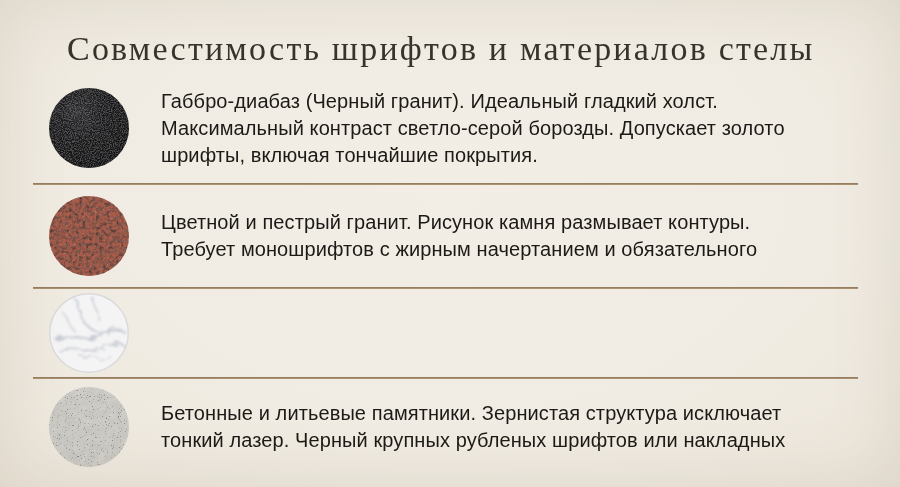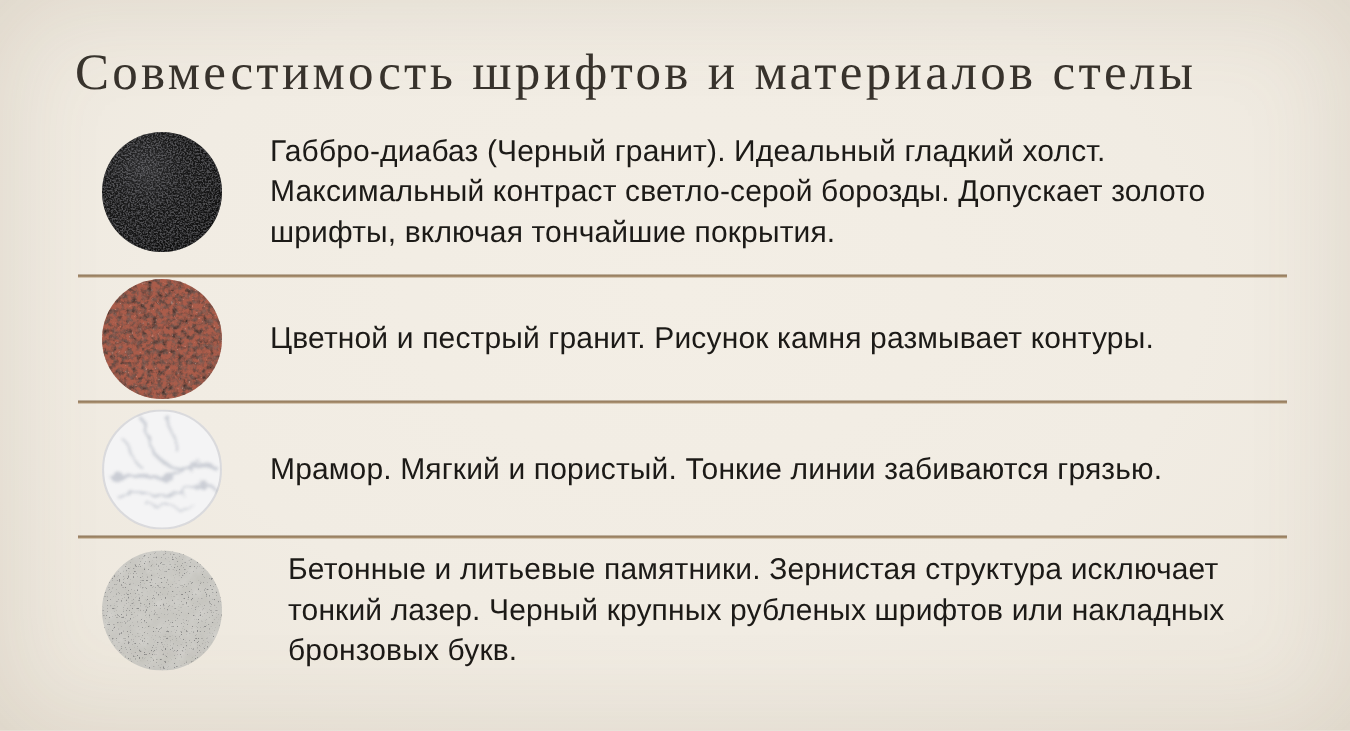--- a/index.html
+++ b/index.html
@@ -13,44 +13,44 @@
   }
   .sheet::after {
     content: "";
     position: absolute;
     inset: 0;
     box-shadow: inset 0 0 70px rgba(120, 100, 70, 0.14);
     pointer-events: none;
   }
   .page-title {
     position: absolute;
-    left: 50px;
+    left: 67px;
     top: 30px;
     margin: 0;
     font-family: "Liberation Serif", "DejaVu Serif", serif;
     font-weight: 400;
     font-size: 34px;
     letter-spacing: 2.2px;
     color: #38332d;
     white-space: nowrap;
   }
   .rows {
     position: absolute;
     top: 73px;
-    left: 52px;
+    left: 33px;
     right: 42px;
   }
   .material-row {
     display: flex;
     align-items: center;
   }
   .row-1 { height: 110px; }
-  .row-2 { height: 82px; align-items: center; }
+  .row-2 { height: 102px; align-items: center; }
   .row-3 { height: 88px; }
-  .row-4 { height: 96px; gap: 12px; }
+  .row-4 { height: 96px; }
   .divider {
     height: 2px;
     border: none;
     margin: 0;
     background: linear-gradient(to bottom, #8d7558, #b39a79);
   }
   .swatch {
     width: 80px;
     height: 80px;
     margin-left: 16px;
@@ -146,20 +146,21 @@
     <div class="material-row row-2">
       <div class="swatch">
         <svg viewBox="0 0 80 80">
           <circle cx="40" cy="40" r="40" fill="#aa5c4a"></circle>
           <circle cx="40" cy="40" r="40" filter="url(#fRedDark)"></circle>
           <circle cx="40" cy="40" r="40" filter="url(#fRedLight)" opacity="0.7"></circle>
         </svg>
       </div>
       <div class="desc">
         <div class="desc-line">Цветной и пестрый гранит. Рисунок камня размывает контуры.</div>
+        <div class="desc-line">Требует моношрифтов с жирным начертанием и обязательного</div>
       </div>
     </div>
 
     <hr class="divider">
 
     <div class="material-row row-3">
       <div class="swatch">
         <svg viewBox="0 0 80 80">
           <circle cx="40" cy="40" r="40" fill="#f4f4f5"></circle>
           <g clip-path="url(#clipCircle)">
@@ -169,35 +170,33 @@
               <path d="M26 6 C 34 16, 28 26, 40 34 S 56 40, 66 36" stroke-width="2.0"></path>
               <path d="M44 4 C 42 14, 52 18, 50 28" stroke-width="1.4"></path>
               <path d="M14 20 C 22 26, 18 34, 28 40" stroke-width="1.3"></path>
               <path d="M30 64 C 42 60, 50 70, 62 64" stroke-width="1.2"></path>
             </g>
           </g>
           <circle cx="40" cy="40" r="39.3" fill="none" stroke="rgba(150,150,158,0.28)" stroke-width="1.4"></circle>
         </svg>
       </div>
       <div class="desc">
-        <div class="desc-line">Мрамор. Мягкий и пористый. Тонкие линии забиваются грязью.</div>
       </div>
     </div>
 
     <hr class="divider">
 
     <div class="material-row row-4">
       <div class="swatch">
         <svg viewBox="0 0 80 80">
           <circle cx="40" cy="40" r="40" fill="#c7c6c0"></circle>
           <circle cx="40" cy="40" r="40" filter="url(#fConcMottle)" opacity="0.5"></circle>
           <circle cx="40" cy="40" r="40" filter="url(#fConcDots)" opacity="0.85"></circle>
         </svg>
       </div>
       <div class="desc">
         <div class="desc-line">Бетонные и литьевые памятники. Зернистая структура исключает</div>
         <div class="desc-line">тонкий лазер. Черный крупных рубленых шрифтов или накладных</div>
-        <div class="desc-line">бронзовых букв.</div>
       </div>
     </div>
 
   </div>
 </div>
 
 </body></html>

